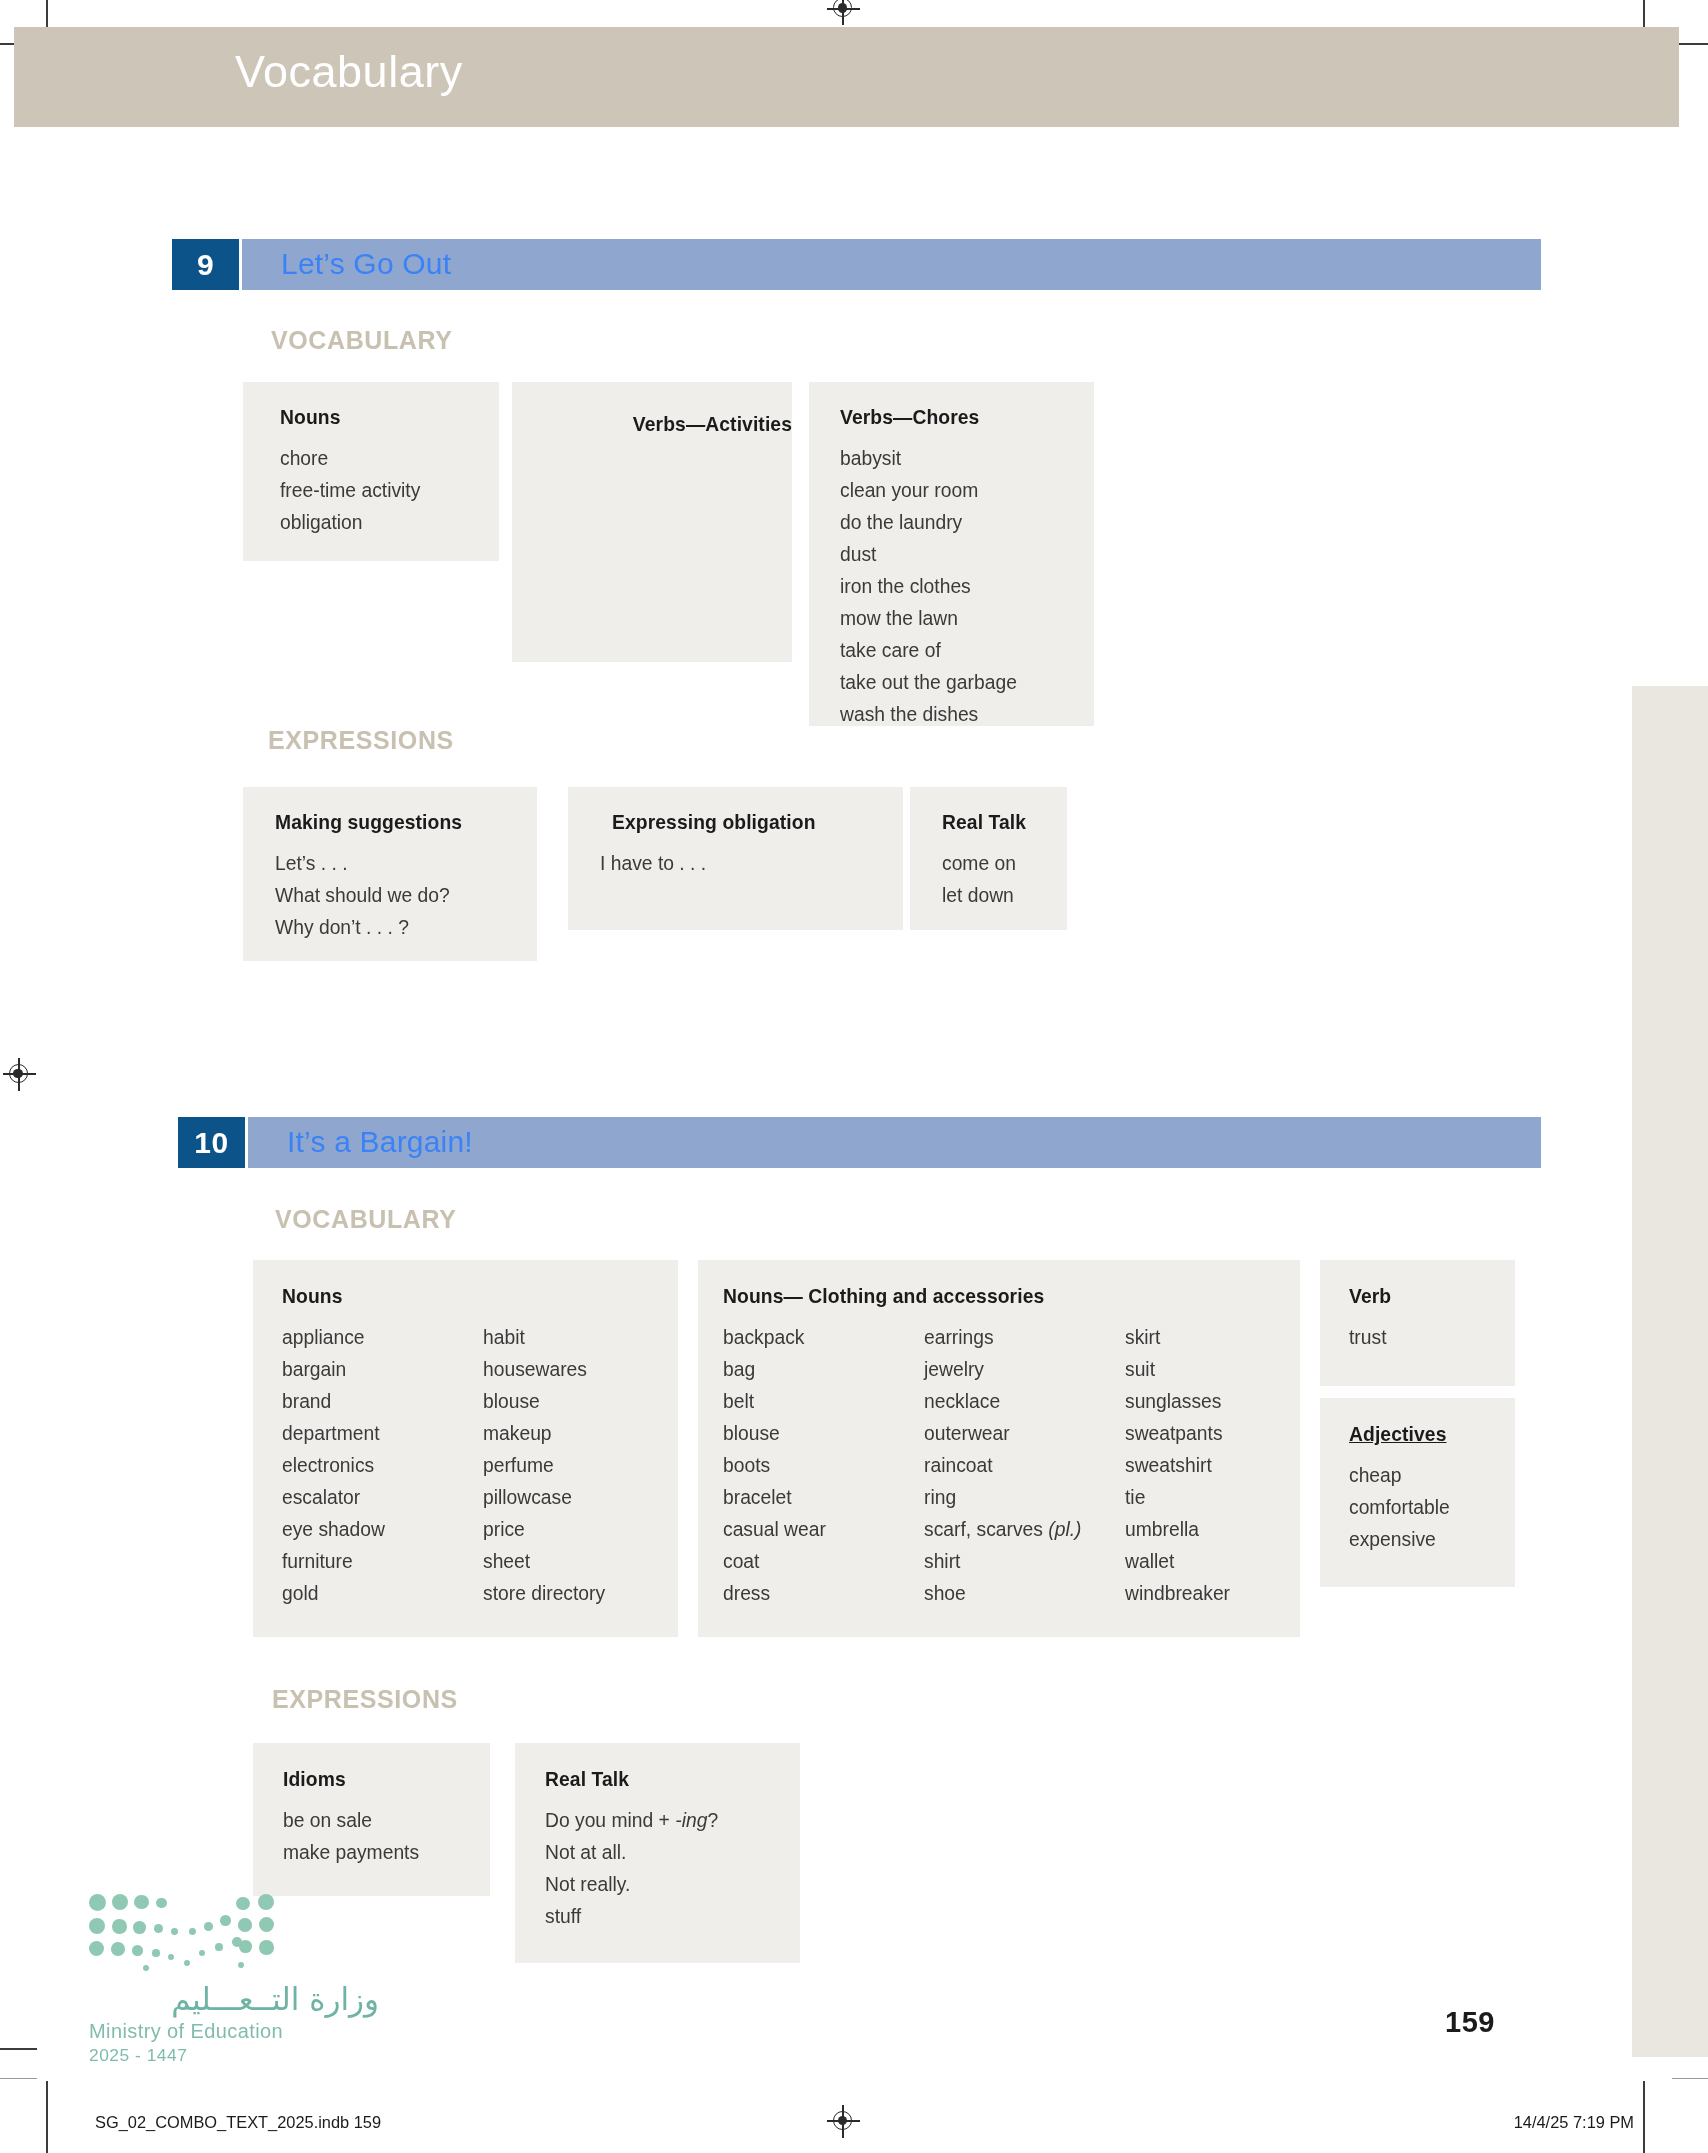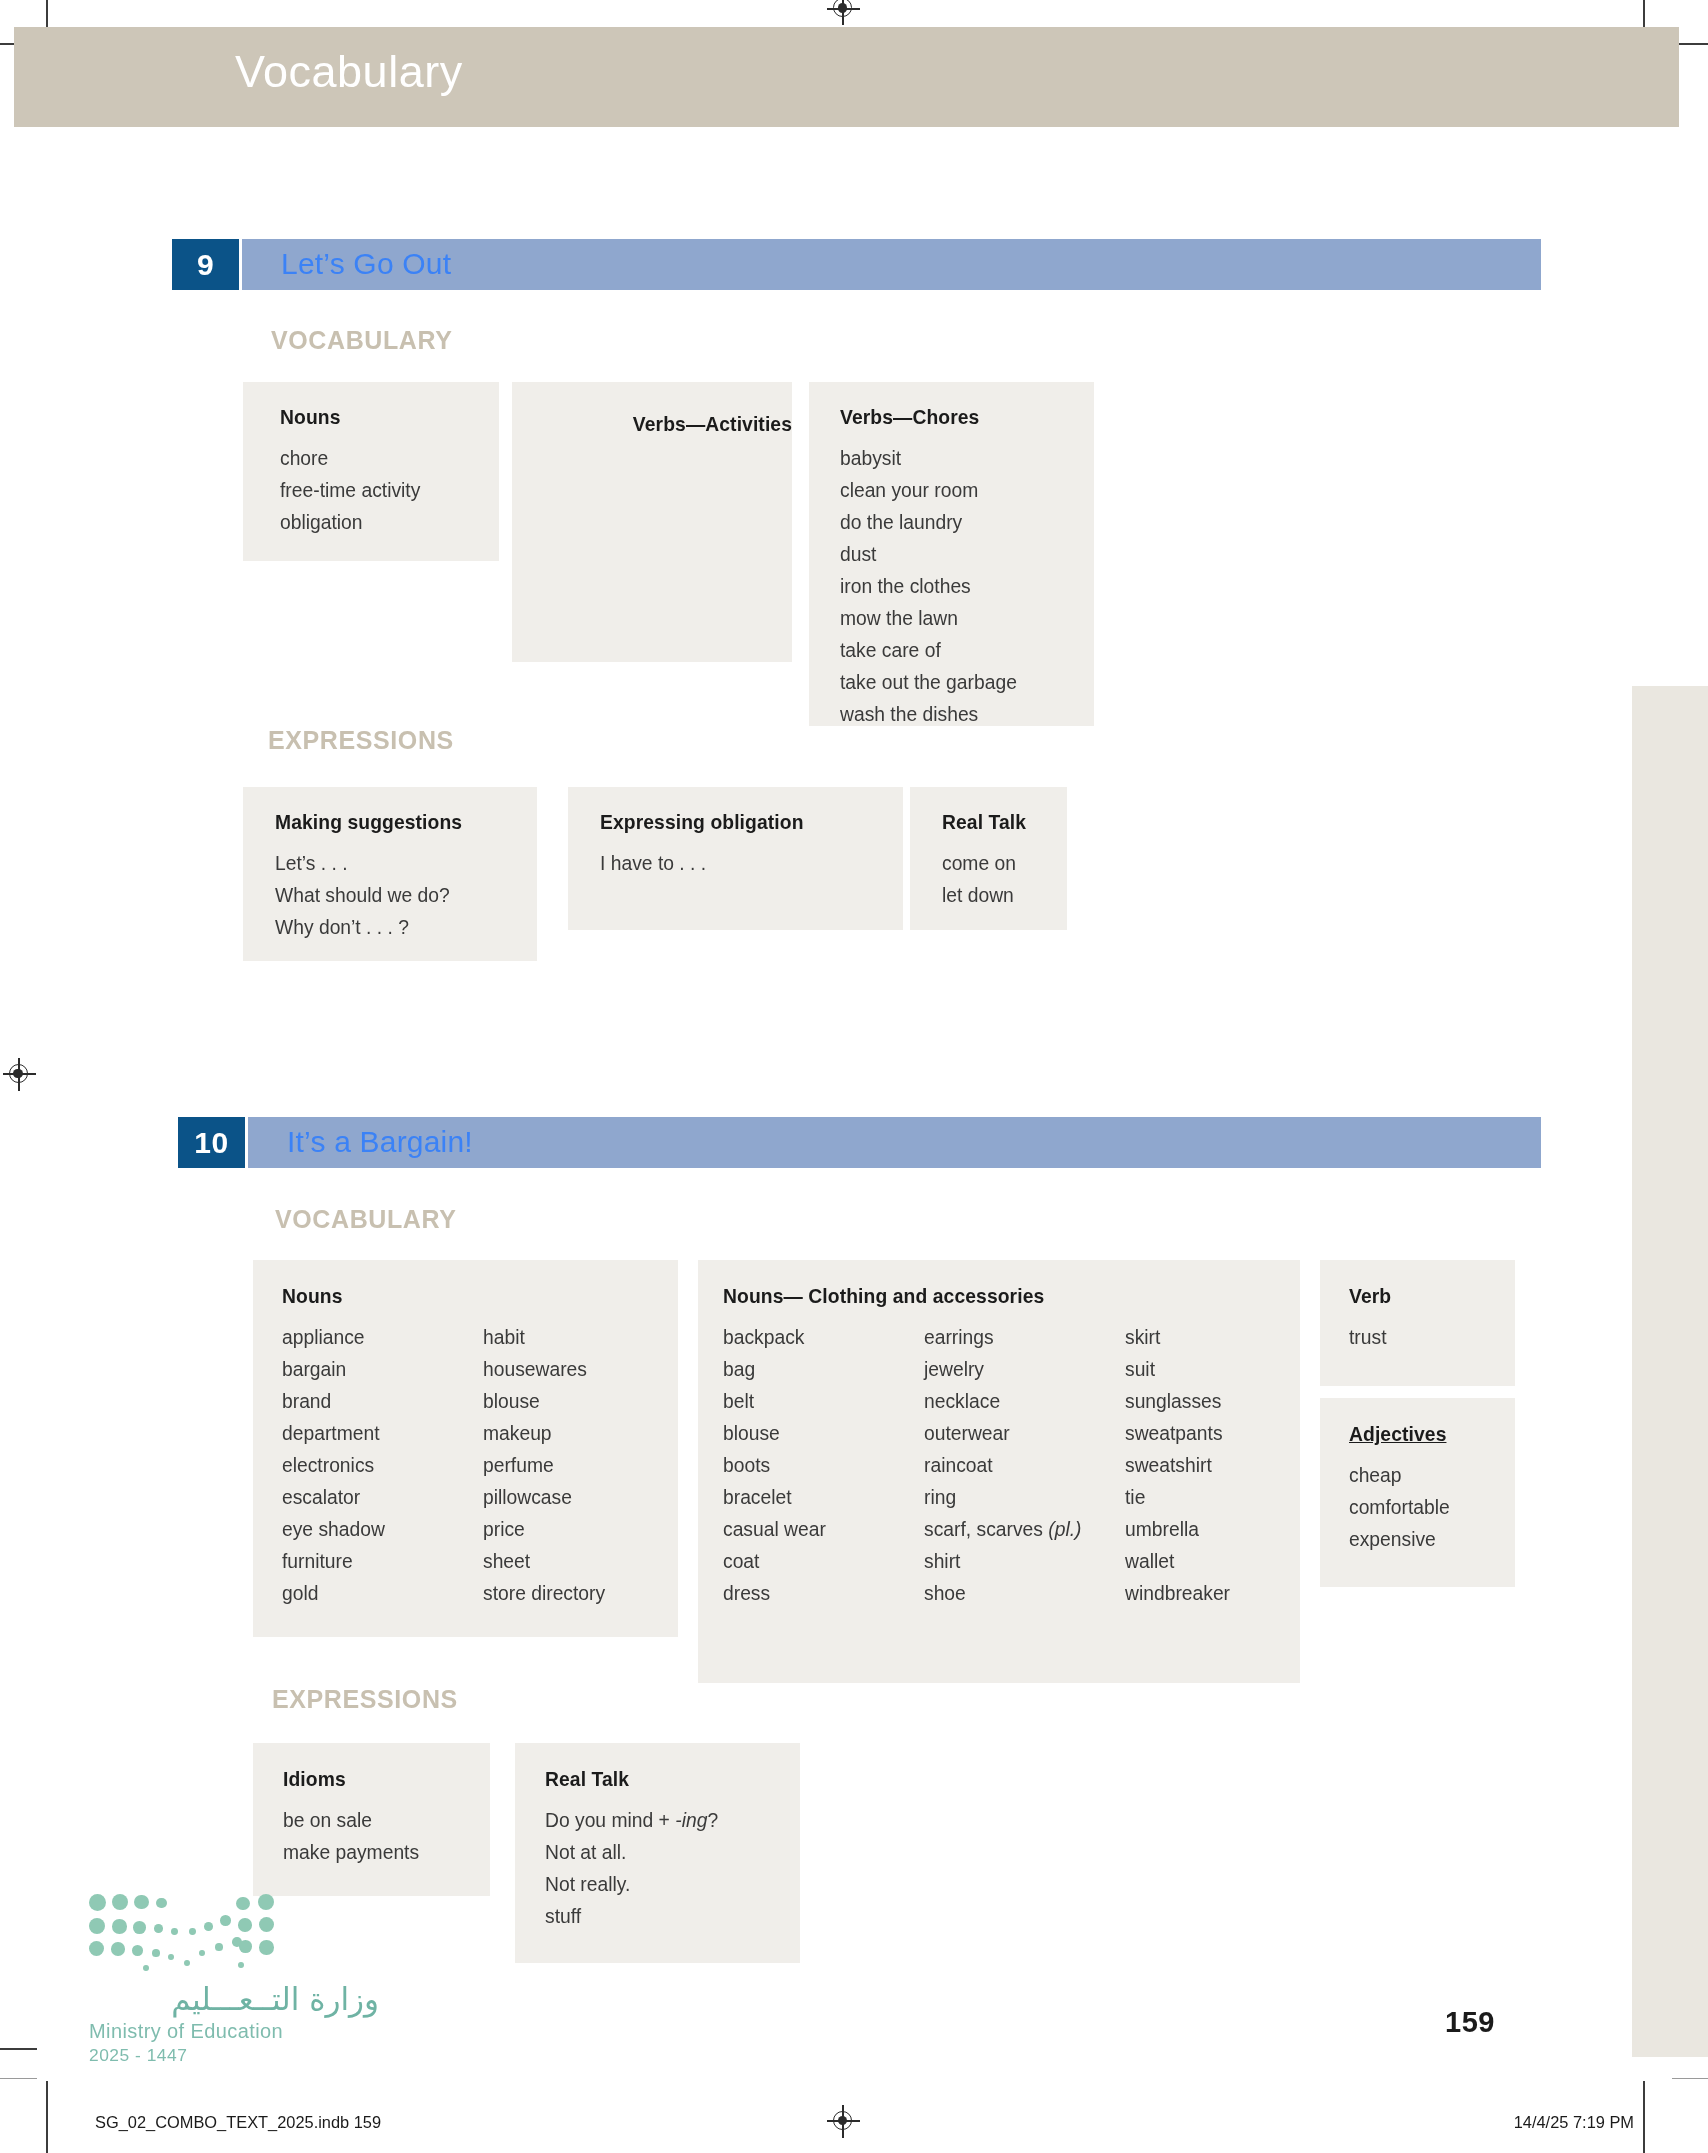--- a/index.html
+++ b/index.html
@@ -310,21 +310,21 @@
   <div class="vbox-cols" style="margin:13.5px 0 0 32px;">
     <div class="vcol">
       <div class="vitem">Let’s . . .</div>
       <div class="vitem">What should we do?</div>
       <div class="vitem">Why don’t . . . ?</div>
     </div>
   </div>
 </div>
 
 <div class="vbox" style="left:568px;top:787px;width:335px;height:143px;">
-  <div class="vbox-title" style="margin:25px 0 0 32px;">Expressing obligation</div>
+  <div class="vbox-title" style="margin:25px 0 0 44px;">Expressing obligation</div>
   <div class="vbox-cols" style="margin:13.5px 0 0 32px;">
     <div class="vcol">
       <div class="vitem">I have to . . .</div>
     </div>
   </div>
 </div>
 
 <div class="vbox" style="left:910px;top:787px;width:157px;height:143px;">
   <div class="vbox-title" style="margin:25px 0 0 32px;">Real Talk</div>
   <div class="vbox-cols" style="margin:13.5px 0 0 32px;">
@@ -364,21 +364,21 @@
       <div class="vitem">makeup</div>
       <div class="vitem">perfume</div>
       <div class="vitem">pillowcase</div>
       <div class="vitem">price</div>
       <div class="vitem">sheet</div>
       <div class="vitem">store directory</div>
     </div>
   </div>
 </div>
 
-<div class="vbox" style="left:698px;top:1260px;width:602px;height:423px;">
+<div class="vbox" style="left:698px;top:1260px;width:602px;height:377px;">
   <div class="vbox-title" style="margin:26px 0 0 25px;">Nouns— Clothing and accessories</div>
   <div class="vbox-cols" style="margin:13.5px 0 0 25px;">
     <div class="vcol" style="width:201px;">
       <div class="vitem">backpack</div>
       <div class="vitem">bag</div>
       <div class="vitem">belt</div>
       <div class="vitem">blouse</div>
       <div class="vitem">boots</div>
       <div class="vitem">bracelet</div>
       <div class="vitem">casual wear</div>

